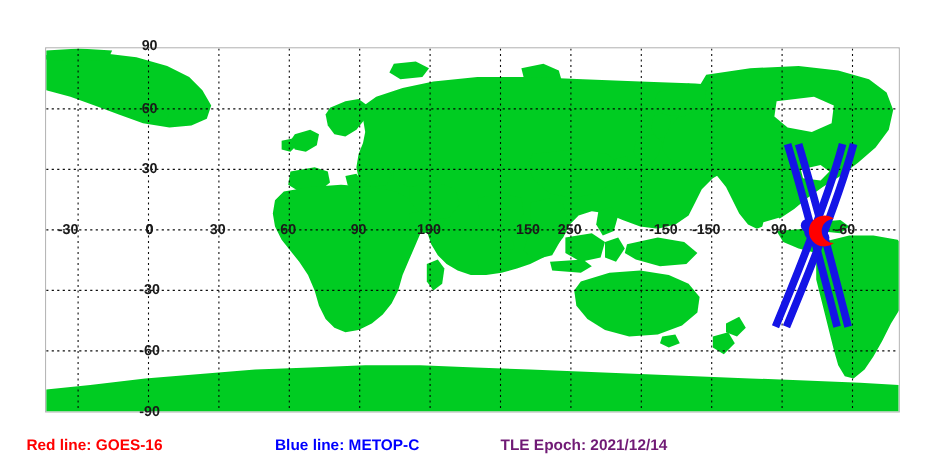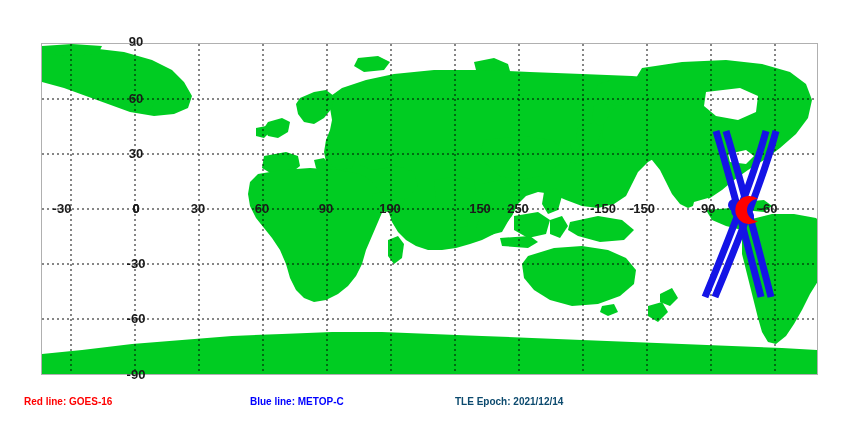--- a/index.html
+++ b/index.html
@@ -14,21 +14,21 @@
 
   
   .tick{position:absolute;color:#1a1a1a;font-weight:bold;font-size:13px;
         font-family:"Liberation Sans",sans-serif;white-space:nowrap;
         letter-spacing:0px;}
   .tick.lat{transform:translate(-50%,-50%);}
   .tick.lon{transform:translate(-50%,-50%);}
 
   
   #legend{position:absolute;left:0;top:396px;width:850px;height:24px;}
-  .leg{position:absolute;font-size:10px;font-weight:bold;
+  .leg{position:absolute;font-size:14px;font-weight:bold;
        font-family:"Liberation Sans",sans-serif;white-space:nowrap;top:0;}
   #leg-red{left:24px;}
   #leg-blue{left:250px;}
   #leg-epoch{left:455px;}
 </style>
 </head>
 <body>
 
 <div id="root">
 
@@ -170,16 +170,16 @@
   <div class="tick lon" style="left:454px;top:208px;margin-left:26px;">150</div>
   <div class="tick lon" style="left:518px;top:208px;">250</div>
   <div class="tick lon" style="left:603px;top:208px;">-150</div>
   <div class="tick lon" style="left:642px;top:208px;">-150</div>
   <div class="tick lon" style="left:706px;top:208px;">-90</div>
   <div class="tick lon" style="left:768px;top:208px;">-60</div>
 
   <div id="legend">
     <div class="leg" id="leg-red" style="color:#ff0000;">Red line: GOES-16</div>
     <div class="leg" id="leg-blue" style="color:#0000ff;">Blue line: METOP-C</div>
-    <div class="leg" id="leg-epoch" style="color:#0c4a6e;">TLE Epoch: 2021/12/14</div>
+    <div class="leg" id="leg-epoch" style="color:#701a75;">TLE Epoch: 2021/12/14</div>
   </div>
 
 </div>
 
 </body></html>

